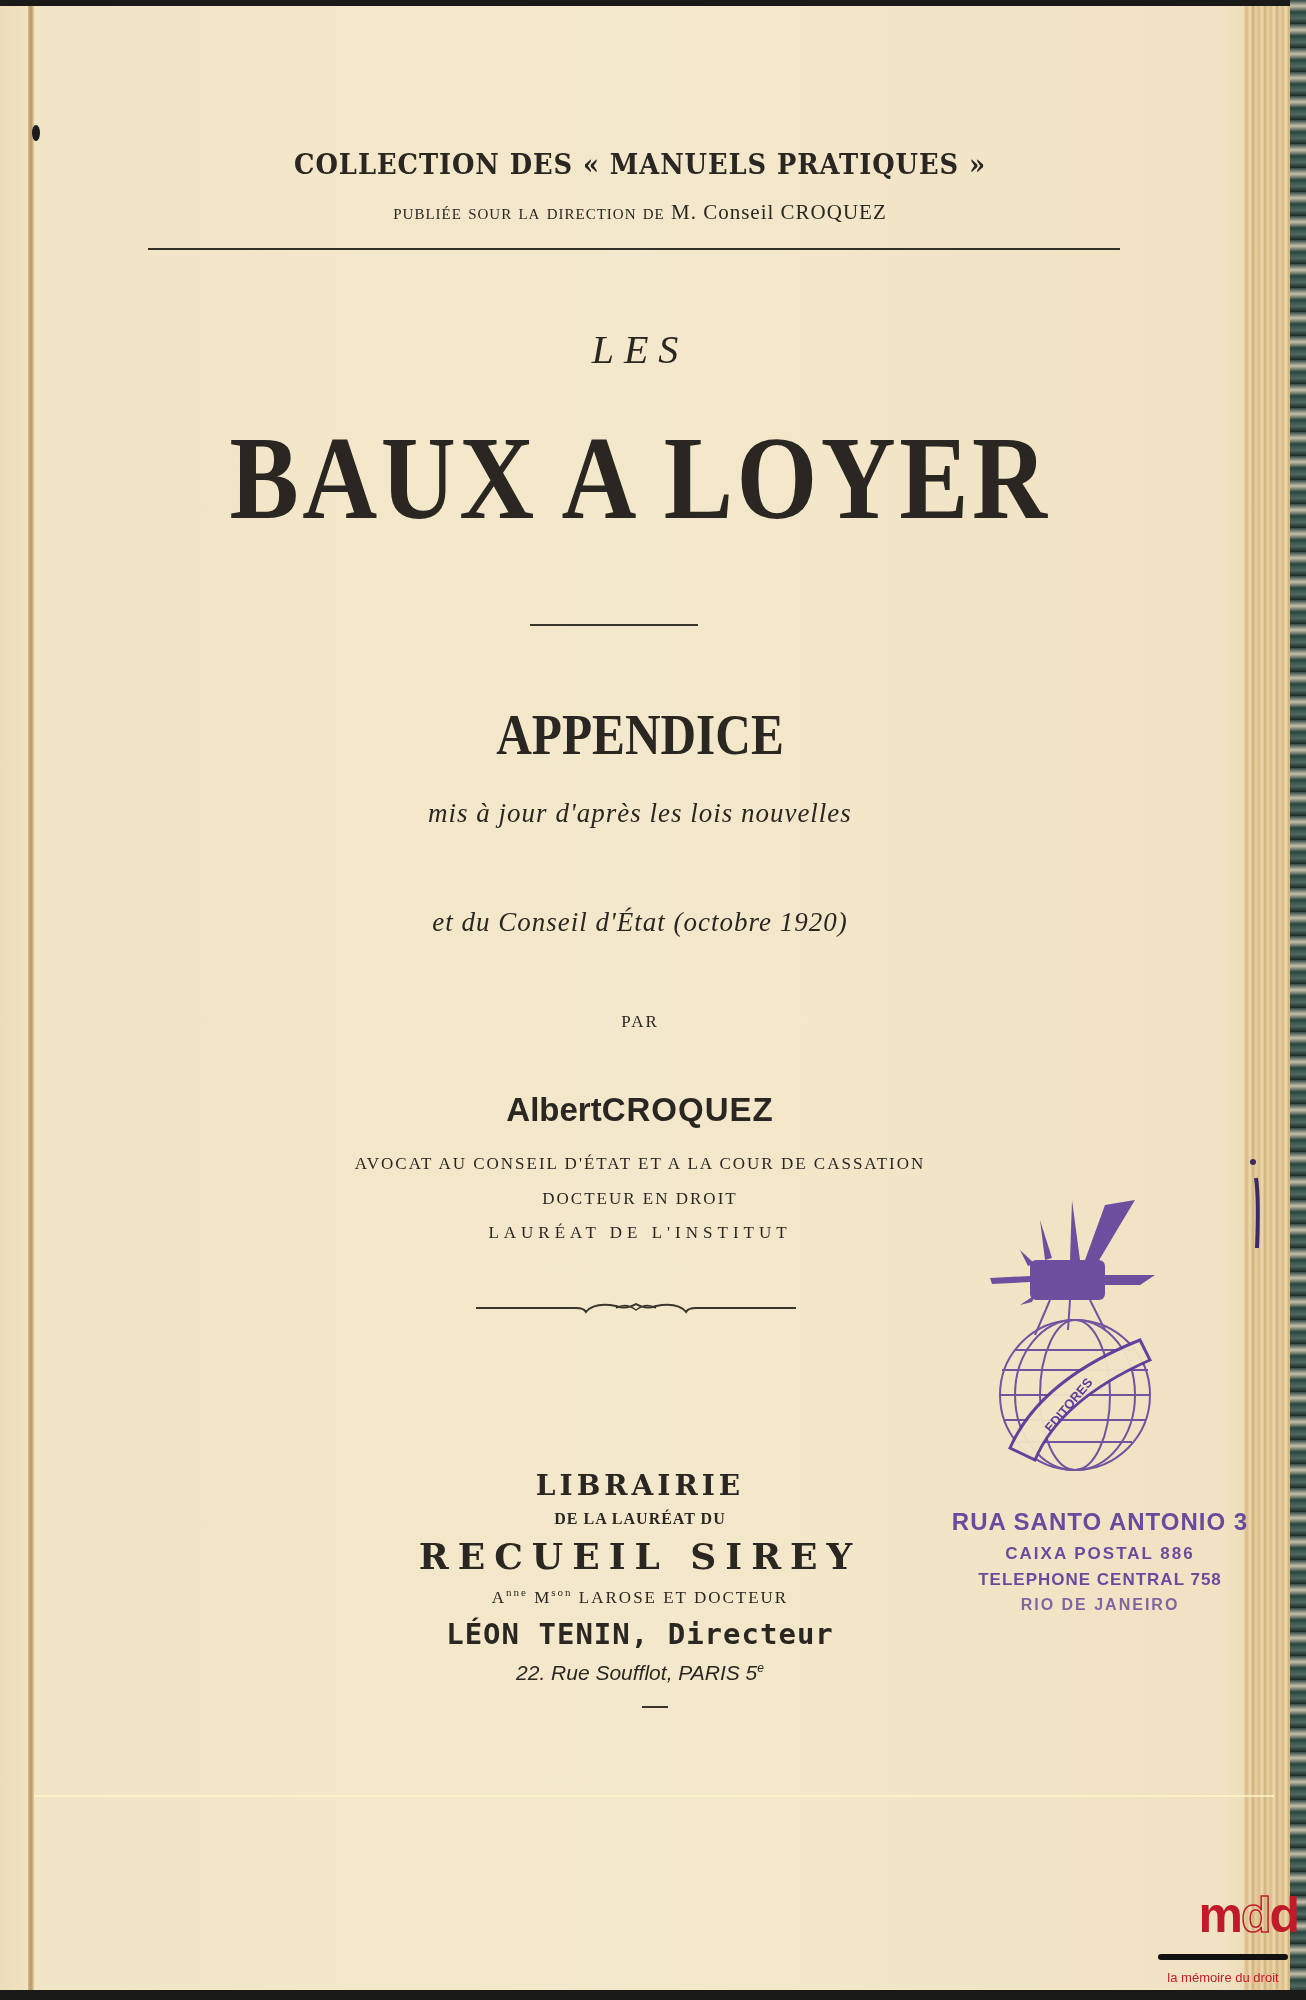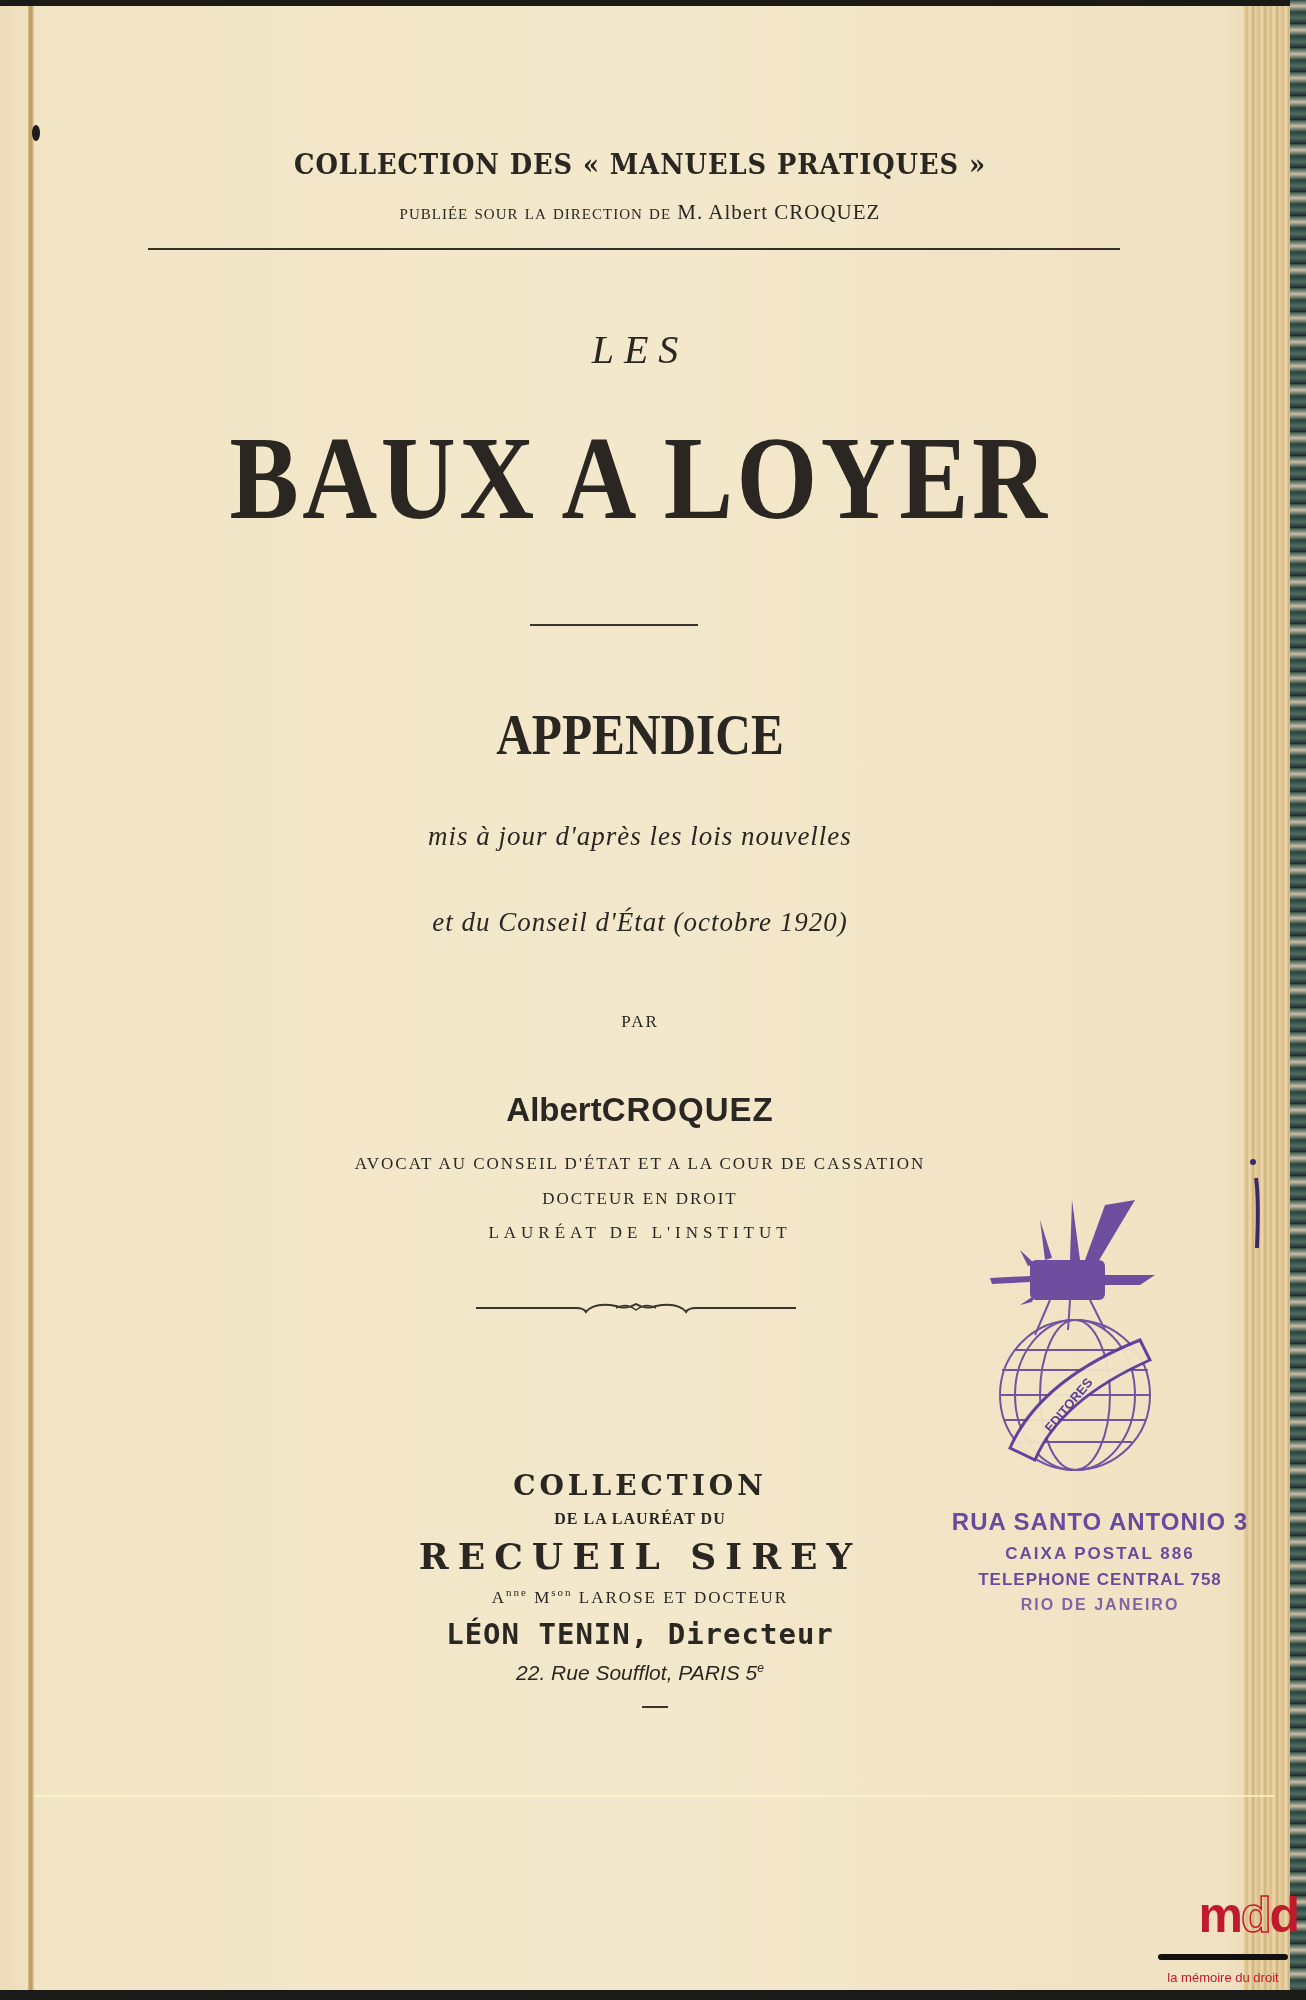--- a/index.html
+++ b/index.html
@@ -58,21 +58,21 @@
     .short-rule {
       position: absolute; left: 490px; top: 624px; width: 168px; height: 2px; background: #3a352c;
     }
     .appendice {
       top: 706px; font-family: "Liberation Serif", serif; font-weight: bold;
       font-size: 58px; transform: scaleX(0.85); line-height: 1;
     }
     .italic-line {
       font-family: "Liberation Serif", serif; font-style: italic; font-size: 27px; letter-spacing: 1px;
     }
-    .it1 { top: 798px; margin-top: 23px; }
+    .it1 { top: 798px; }
     .it2 { top: 853px; }
     .it3 { top: 907px; }
     .par {
       top: 1012px; font-family: "Liberation Serif", serif; font-size: 17px; letter-spacing: 2px;
     }
     .author {
       top: 1091px; font-family: "Liberation Sans", sans-serif; font-weight: bold; font-size: 33px;
     }
     .author .last { letter-spacing: 1px; }
     .cred {
@@ -150,21 +150,21 @@
 <div class="left-blot"></div>
 <div class="right-edges"></div>
 <div class="right-binding"></div>
 <div class="fold-line"></div>
 <div class="bottom-bar"></div>
 
 <div class="content">
   <div class="c collection">COLLECTION DES « MANUELS PRATIQUES »</div>
   <div class="c publisher-line">
     <span class="sc">publiée sour la direction de</span>
-    <span>M. Albert CROQUEZ</span>
+    <span>M. Conseil CROQUEZ</span>
   </div>
   <div class="rule-top"></div>
 
   <div class="c les">LES</div>
   <div class="c title">BAUX A LOYER</div>
   <div class="short-rule"></div>
 
   <div class="c appendice">APPENDICE</div>
   <div class="c italic-line it1">mis à jour d'après les lois nouvelles</div>
   <div class="c italic-line it3">et du Conseil d'État (octobre 1920)</div>
@@ -175,21 +175,21 @@
   </div>
   <div class="c cred cred1">AVOCAT AU CONSEIL D'ÉTAT ET A LA COUR DE CASSATION</div>
   <div class="c cred cred2">DOCTEUR EN DROIT</div>
   <div class="c cred cred3">LAURÉAT DE L'INSTITUT</div>
 
   <svg class="ornament" viewBox="0 0 320 20">
     <path d="M0 10 H100 Q108 10 110 14 Q118 4 140 8 Q150 12 160 6 Q170 12 180 8 Q202 4 210 14 Q212 10 220 10 H320" fill="none" stroke="#3a352c" stroke-width="2"></path>
     <path d="M140 10 Q150 4 160 12 Q170 4 180 10" fill="none" stroke="#3a352c" stroke-width="1.5"></path>
   </svg>
 
-  <div class="c librairie">COLLECTION</div>
+  <div class="c librairie">LIBRAIRIE</div>
   <div class="c societe">DE LA LAURÉAT DU</div>
   <div class="c recueil">RECUEIL SIREY</div>
   <div class="c ancienne">
     <span>A</span><sup>nne</sup>
     <span>M</span><sup>son</sup>
     <span>LAROSE ET DOCTEUR</span>
   </div>
   <div class="c directeur">LÉON TENIN, Directeur</div>
   <div class="c address">
     <span>22. Rue Soufflot, PARIS 5</span><sup>e</sup>

